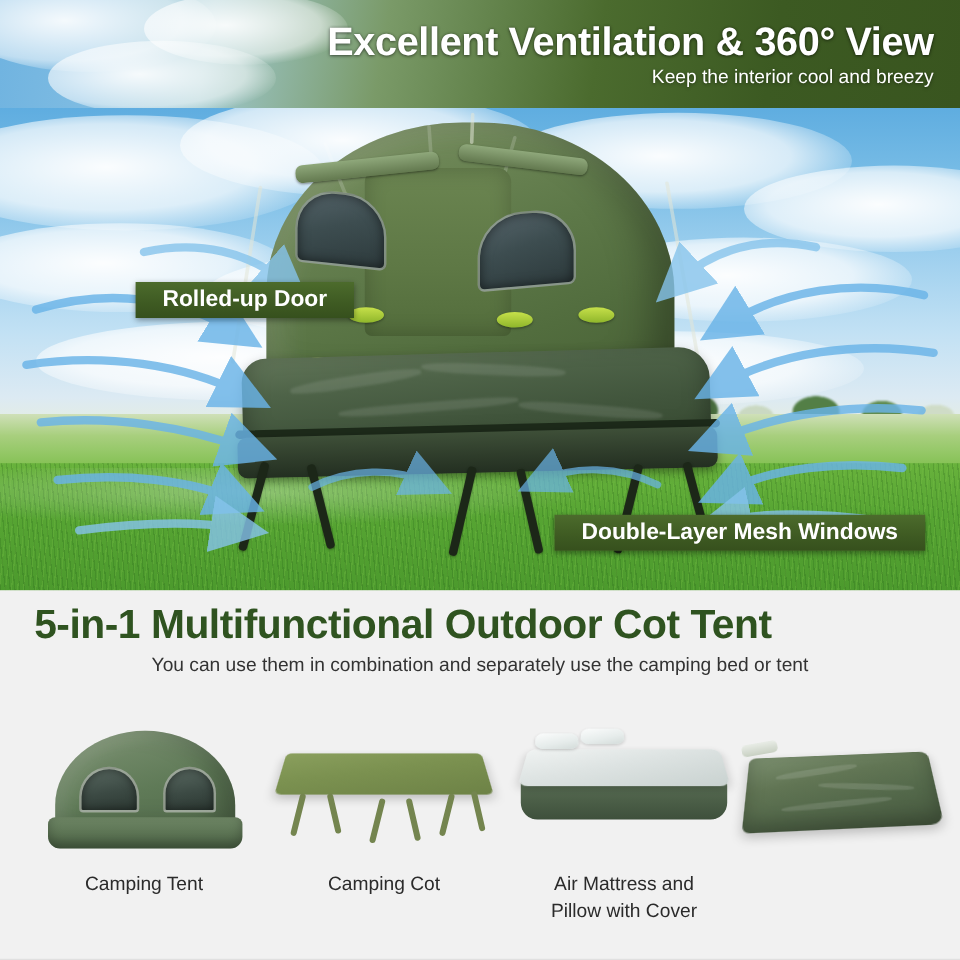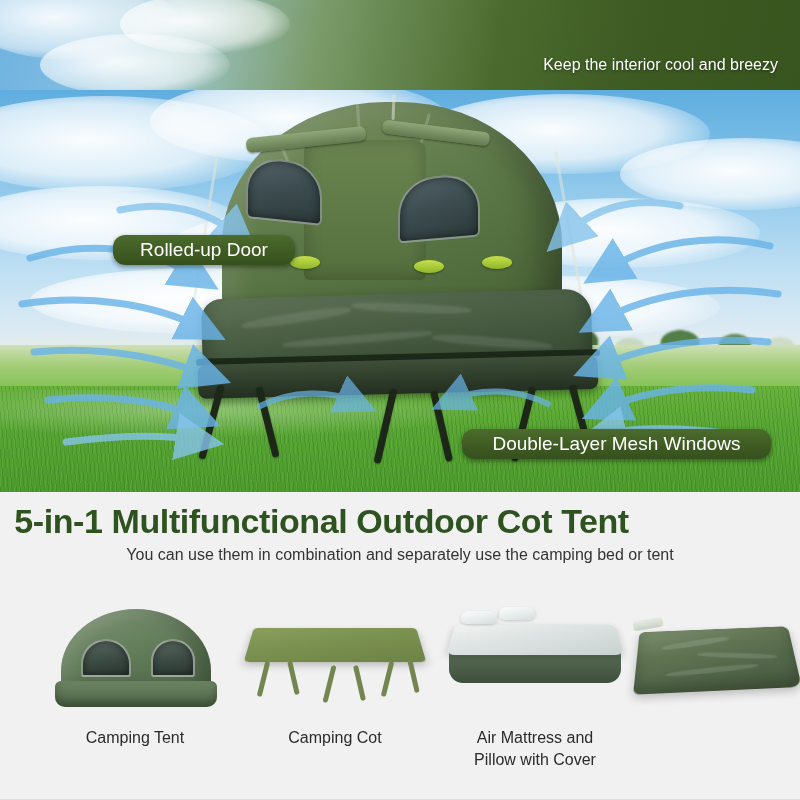--- a/index.html
+++ b/index.html
@@ -142,43 +142,43 @@
     box-shadow:0 1px 2px rgba(0,0,0,.35);
   }
 
   
   .flow { position:absolute; left:0; top:0; width:800px; height:402px; pointer-events:none; }
 
   
   .pill {
     position:absolute;
     background:linear-gradient(180deg,#4c6b2c 0%,#3e5a22 60%,#36501d 100%);
-    color:#fff; font-weight:normal; border-radius:12px;
+    color:#fff; font-weight:bold; border-radius:0;
     display:flex; align-items:center; justify-content:center;
     box-shadow:0 2px 5px rgba(0,0,0,.4);
     white-space:nowrap;
   }
   .pill-door { left:113px; top:145px; width:182px; height:30px; font-size:19px; }
   .pill-mesh { left:462px; top:339px; width:309px; height:30px; font-size:19px; }
 
   
   .lower {
     position:absolute; left:0; top:492px; width:800px; height:308px;
     background:#f1f1f1; border-bottom:1px solid #e0e0e0;
   }
   .lower-title {
-    position:absolute; left:0; top:10px; width:643px; text-align:center;
+    position:absolute; left:0; top:10px; width:643px; text-align:right;
     font-size:34px; font-weight:bold; color:#2f5320; letter-spacing:-0.4px;
   }
   .lower-sub {
     position:absolute; left:0; top:54px; width:800px; text-align:center;
     font-size:16px; color:#333333;
   }
 
-  .prods { position:absolute; left:0; top:95px; width:736px; height:200px;margin-left:15px; }
+  .prods { position:absolute; left:0; top:95px; width:736px; height:200px; }
   .prod { position:absolute; top:0; width:200px; height:200px; }
   .prod .art { position:absolute; left:0; top:0; width:200px; height:135px; }
   .prod .cap {
     position:absolute; left:0; top:140px; width:200px; text-align:center;
     font-size:16px; color:#2b2b2b; line-height:1.35;
   }
 
   
   .p-tent-body {
     position:absolute; left:26px; top:22px; width:150px; height:86px;
@@ -251,20 +251,21 @@
 </style>
 </head>
 <body>
 
 <div class="page">
 
   <div class="header">
     <div class="hdr-cloud" style="left:-30px;  top:-18px; width:210px; height:78px;"></div>
     <div class="hdr-cloud" style="left:120px;  top:-6px;  width:170px; height:60px;"></div>
     <div class="hdr-cloud" style="left:40px;   top:34px;  width:190px; height:62px;"></div>
+    <div class="hdr-title">Excellent Ventilation &amp; 360° View</div>
     <div class="hdr-sub">Keep the interior cool and breezy</div>
   </div>
 
   <div class="hero">
 
     <div class="sky"></div>
 
     <div class="cloud" style="left:-60px; top:6px;   width:330px; height:96px;"></div>
     <div class="cloud" style="left:150px; top:-12px; width:300px; height:86px;"></div>
     <div class="cloud" style="left:420px; top:4px;   width:290px; height:80px;"></div>

